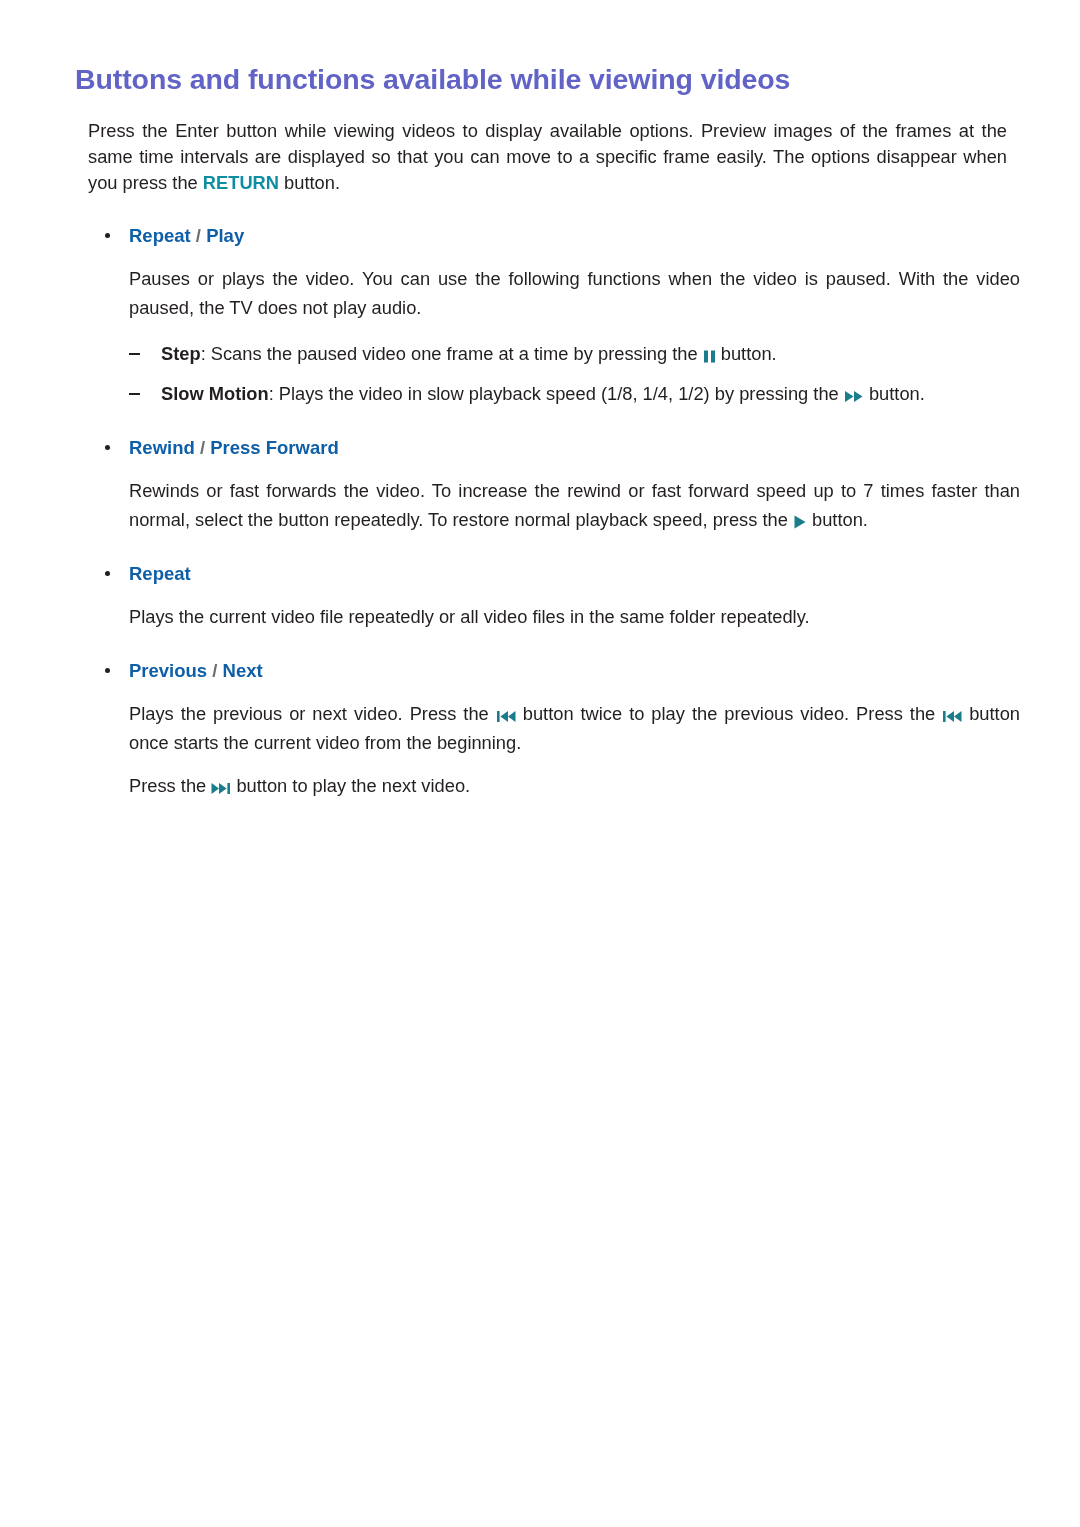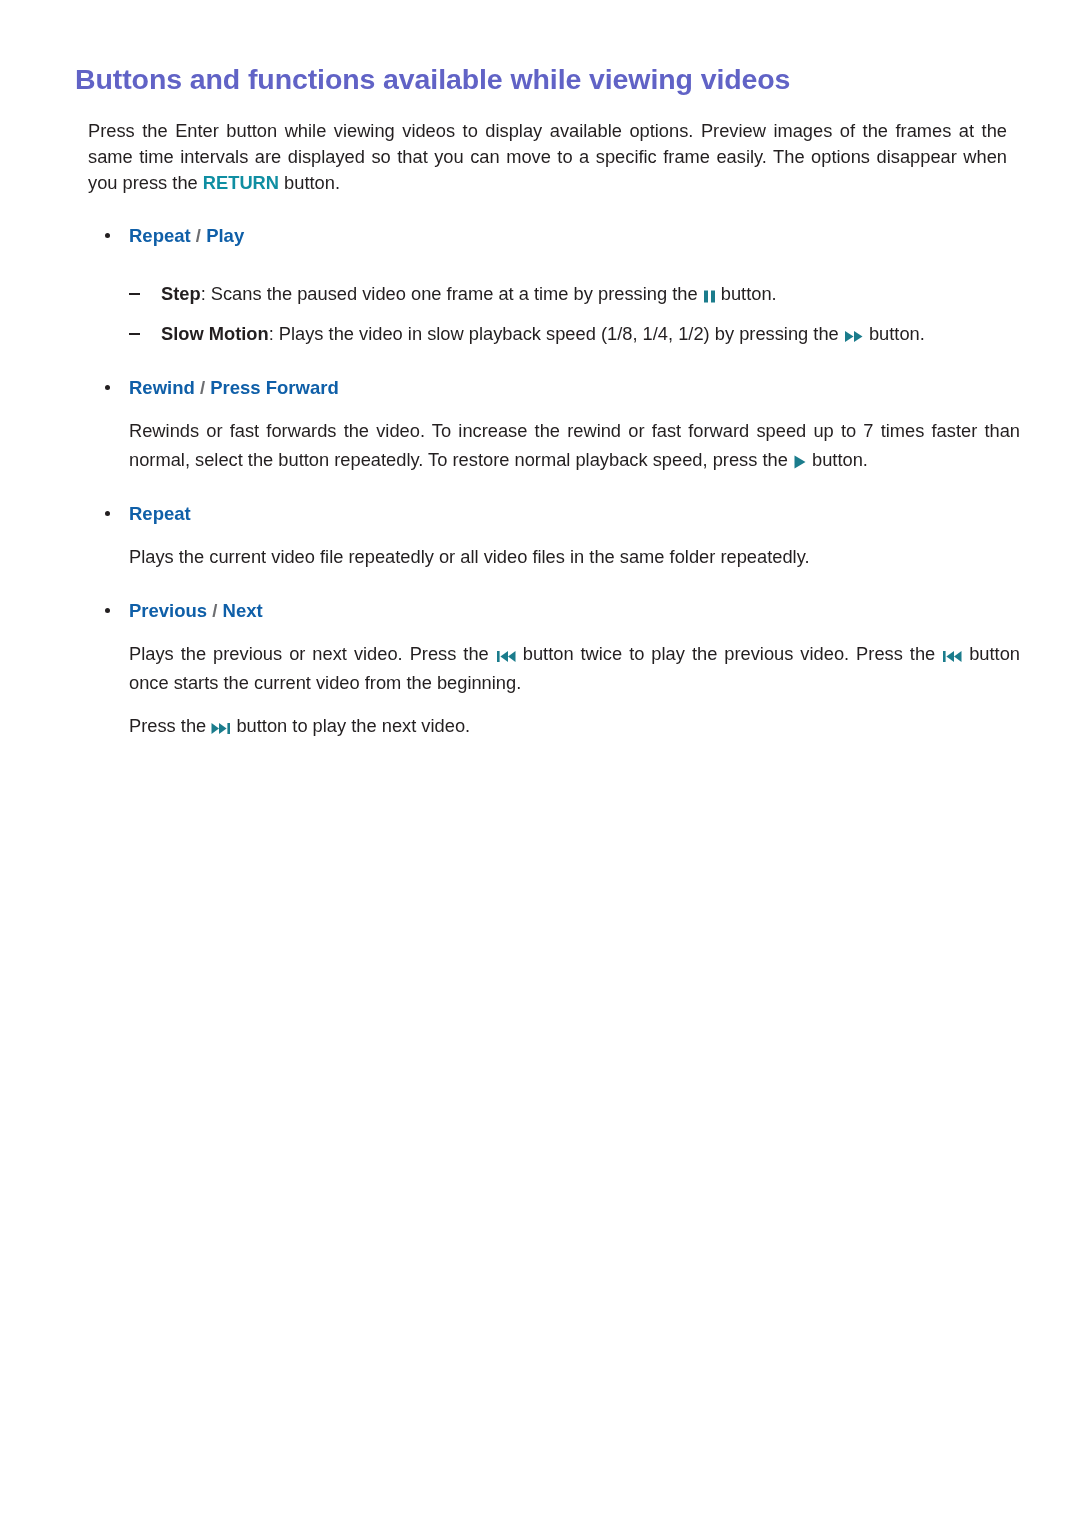--- a/index.html
+++ b/index.html
@@ -90,21 +90,21 @@
     text-align: justify;
     text-justify: inter-word;
   }
   .body-text.nojust {
     text-align: left;
   }
 
   
   ul.dashes {
     list-style: none;
-    margin: 30px 0 0 0;
+    margin: 18px 0 0 0;
     padding: 0;
   }
   li.dash-item {
     position: relative;
     padding-left: 86px;
     margin-bottom: 12px;
     font-size: 18.3px;
     line-height: 28px;
     color: #231f20;
   }
@@ -140,20 +140,21 @@
   <h1 class="page-title">Buttons and functions available while viewing videos</h1>
 
   <p class="intro"><span>Press the Enter button while viewing videos to display available options. Preview images of the frames at the same time intervals are displayed so that you can move to a specific frame easily. The options disappear when you press the </span><span class="kbd">RETURN</span><span> button.</span></p>
 
   <ul class="bullets">
 
     <li class="bullet-item">
       <div class="bullet-head">
         <span class="dot"></span><span>Repeat</span><span class="sep"> / </span><span>Play</span>
       </div>
+      <p class="body-text">Pauses or plays the video. You can use the following functions when the video is paused. With the video paused, the TV does not play audio.</p>
 
       <ul class="dashes">
         <li class="dash-item">
           <span class="dash"></span><b>Step</b><span>: Scans the paused video one frame at a time by pressing the </span><span class="glyph"><svg width="13" height="15" viewBox="0 0 13 15">
                 <rect class="bar" x="1" y="1.5" width="4" height="12"></rect>
                 <rect class="bar" x="8" y="1.5" width="4" height="12"></rect>
               </svg></span><span> button.</span>
         </li>
         <li class="dash-item">
           <span class="dash"></span><b>Slow Motion</b><span>: Plays the video in slow playback speed (1/8, 1/4, 1/2) by pressing the </span><span class="glyph"><svg width="20" height="15" viewBox="0 0 20 15">

